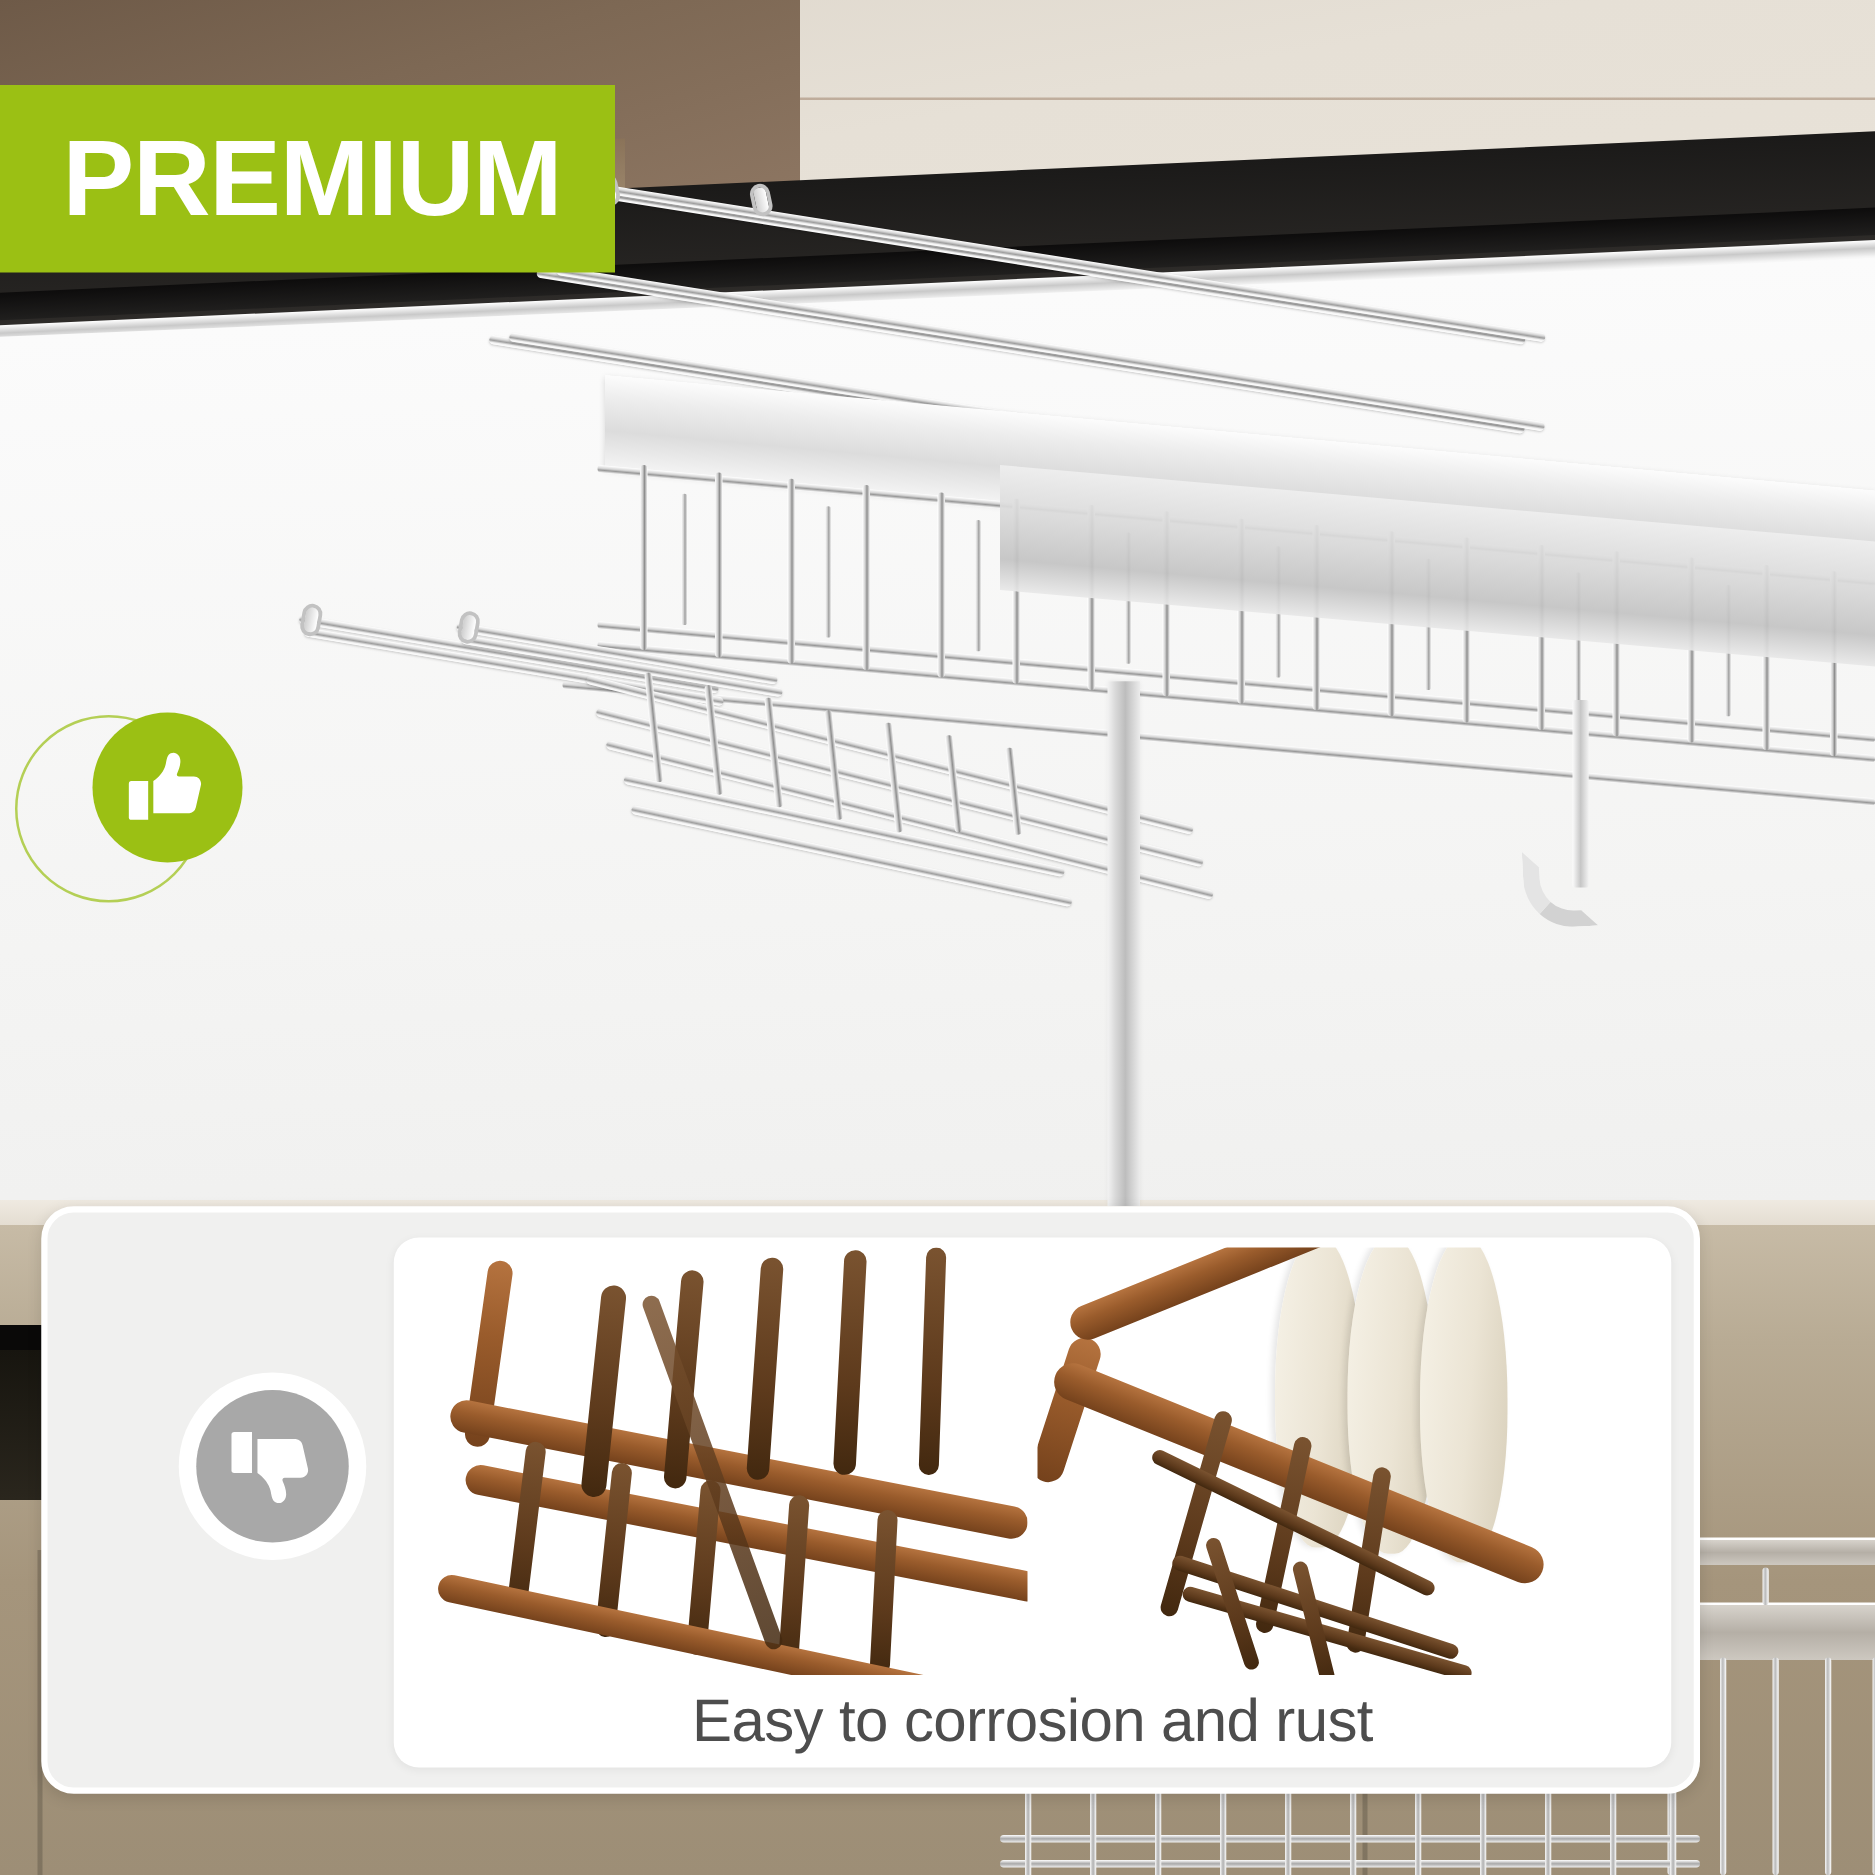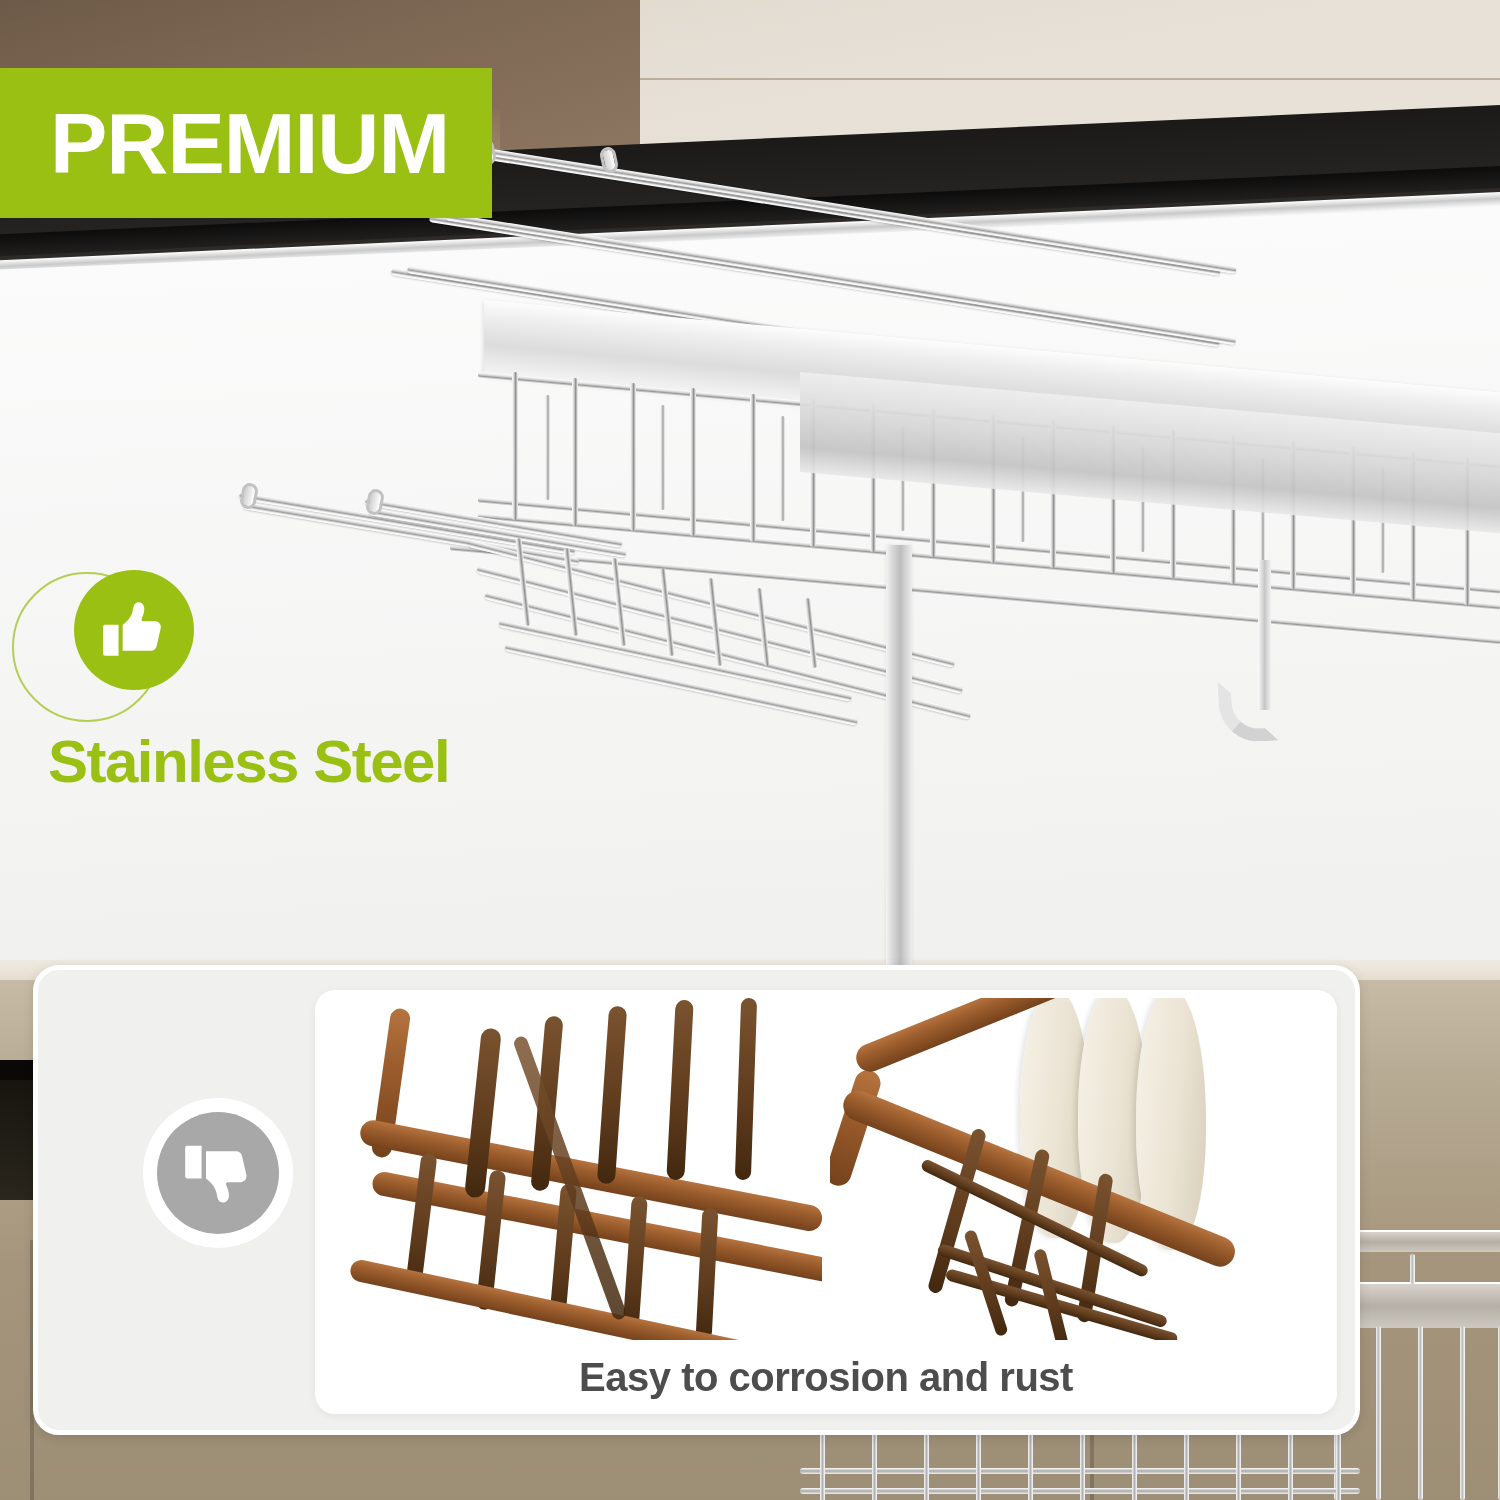--- a/index.html
+++ b/index.html
@@ -211,21 +211,21 @@
   .rust-bar{ position:absolute; border-radius:40px;
     background:linear-gradient(180deg,#b5733f 0%,#9a5c2c 40%,#75421c 100%); }
   .rust-bar-dk{ position:absolute; border-radius:40px;
     background:linear-gradient(180deg,#7a5330 0%,#5d3a1c 60%,#42280f 100%); }
   .plate{ position:absolute; border-radius:50% 50% 46% 46%;
     background:linear-gradient(95deg,#f6f2e7 0%,#ebe4d4 55%,#d8cfba 100%);
     box-shadow:-3px 0 5px rgba(0,0,0,0.10); }
 
   .caption{
     flex:1; display:flex; align-items:center; justify-content:center;
-    color:#4d4d4d; font-size:40px; font-weight:bold; letter-spacing:-0.5px;
+    color:#4d4d4d; font-size:48px; font-weight:normal; letter-spacing:-0.5px;
     font-family:"Liberation Sans", sans-serif;
   }
 </style>
 </head>
 <body>
 
 <div class="stage">
 
   <div>
     <div class="bg-wall-tiles"></div>
@@ -352,21 +352,20 @@
   </div>
 
   <div class="thumb-ring"></div>
   <div class="feature-good">
     <div class="thumb-circle" style="background: rgb(155, 192, 20);">
       <svg class="thumb-up-svg" viewBox="0 0 64 64" aria-hidden="true">
         <path fill="#ffffff" d="M4 27h13v30H4a2 2 0 0 1-2-2V29a2 2 0 0 1 2-2z"></path>
         <path fill="#ffffff" d="M21 27c4-3 7-6 9-11 1.5-4 1-9 4.5-10.5 4-1.7 7.5 1.5 7.5 6 0 3.7-1.4 7-2.6 9.8-.5 1.1.3 2.2 1.5 2.2h11.6c3.6 0 6.2 3.3 5.4 6.8l-3.9 17.1A6 6 0 0 1 49 52H21z"></path>
       </svg>
     </div>
-    <div class="feature-label" style="color: rgb(155, 192, 20);">Stainless Steel</div>
   </div>
 
   <div class="compare-panel" style="background: rgb(240, 240, 239);">
 
     <div class="thumb-down-wrap">
       <div class="thumb-down-circle" style="background: rgb(168, 168, 168);">
         <svg class="thumb-down-svg" viewBox="0 0 64 64" aria-hidden="true">
           <path fill="#ffffff" d="M4 7h13v30H4a2 2 0 0 1-2-2V9a2 2 0 0 1 2-2z"></path>
           <path fill="#ffffff" d="M21 37c4 3 7 6 9 11 1.5 4 1 9 4.5 10.5 4 1.7 7.5-1.5 7.5-6 0-3.7-1.4-7-2.6-9.8-.5-1.1.3-2.2 1.5-2.2h11.6c3.6 0 6.2-3.3 5.4-6.8l-3.9-17.1A6 6 0 0 0 49 12H21z"></path>
         </svg>

